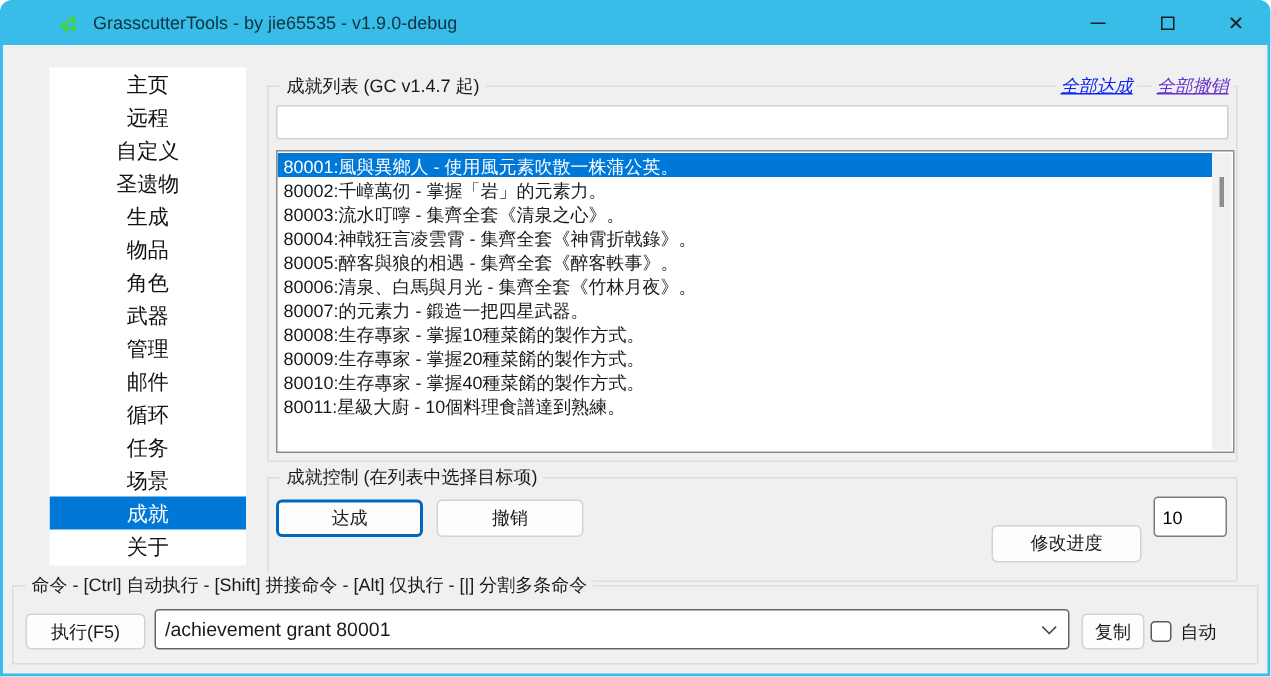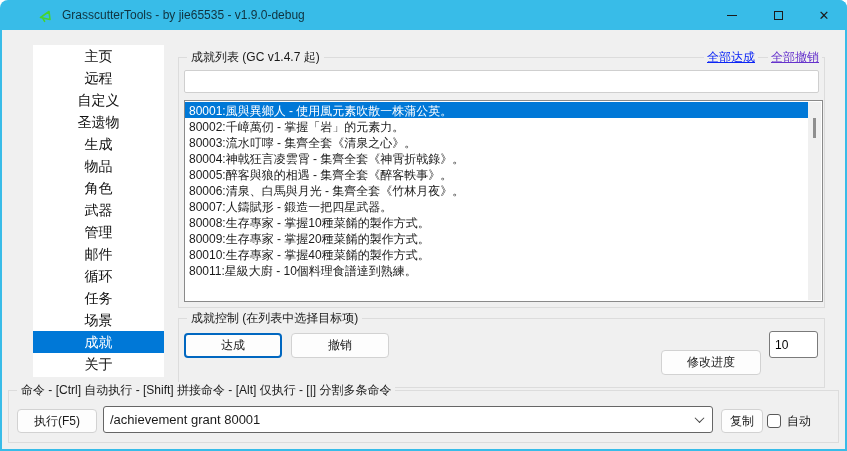--- a/index.html
+++ b/index.html
@@ -28,21 +28,21 @@
 
   
   .groupbox { position:absolute; border:1px solid #dcdcdc; }
   .group-label { position:absolute; top:-9px; left:8px; background:#f0f0f0; padding:0 4px; font-size:12px; color:#1a1a1a; white-space:nowrap; }
 
   .grp-list    { left:176px; top:27px;  width:647px; height:251px; }
   .grp-control { left:176px; top:288px; width:647px; height:70px; }
   .grp-command { left:6px;   top:360px; width:831px; height:53px; }
 
   
-  .toplink { position:absolute; top:-9px; background:#f0f0f0; padding:0 3px; font-size:12px; text-decoration:underline; cursor:pointer; white-space:nowrap; }
+  .toplink { position:absolute; top:-9px; background:#f0f0f0; padding:0 3px; font-size:12px; text-decoration:underline; cursor:pointer; white-space:nowrap;font-style:italic; }
   .link-grant-all  { left:525px; color:#0b24f5; }
   .link-revoke-all { left:589px; color:#6633cc; }
 
   
   .textbox { position:absolute; background:#fff; border:1px solid #cfcfcf; border-radius:2px; font-size:12px; padding:0 5px; outline:none; font-family:inherit; }
   .search-box { left:5px; top:12px; width:635px; height:23px; }
 
   
   .listbox { position:absolute; left:5px; top:42px; width:639px; height:202px; background:#fff; border:1px solid #8a8a8a; overflow:hidden; }
   .rows { position:absolute; left:0; top:1px; right:14px; }
@@ -128,21 +128,21 @@
 
       <div class="listbox">
         <div class="rows">
 
         <div class="row selected">80001:風與異鄉人 - 使用風元素吹散一株蒲公英。</div>
             <div class="row">80002:千嶂萬仞 - 掌握「岩」的元素力。</div>
             <div class="row">80003:流水叮嚀 - 集齊全套《清泉之心》。</div>
             <div class="row">80004:神戟狂言凌雲霄 - 集齊全套《神霄折戟錄》。</div>
             <div class="row">80005:醉客與狼的相遇 - 集齊全套《醉客軼事》。</div>
             <div class="row">80006:清泉、白馬與月光 - 集齊全套《竹林月夜》。</div>
-            <div class="row">80007:人鑄賦形 - 鍛造一把四星武器。</div>
+            <div class="row">80007:的元素力 - 鍛造一把四星武器。</div>
             <div class="row">80008:生存專家 - 掌握10種菜餚的製作方式。</div>
             <div class="row">80009:生存專家 - 掌握20種菜餚的製作方式。</div>
             <div class="row">80010:生存專家 - 掌握40種菜餚的製作方式。</div>
             <div class="row">80011:星級大廚 - 10個料理食譜達到熟練。</div>
           </div>
         <div class="scrollbar">
           <div class="scroll-thumb"></div>
         </div>
       </div>
     </div>

